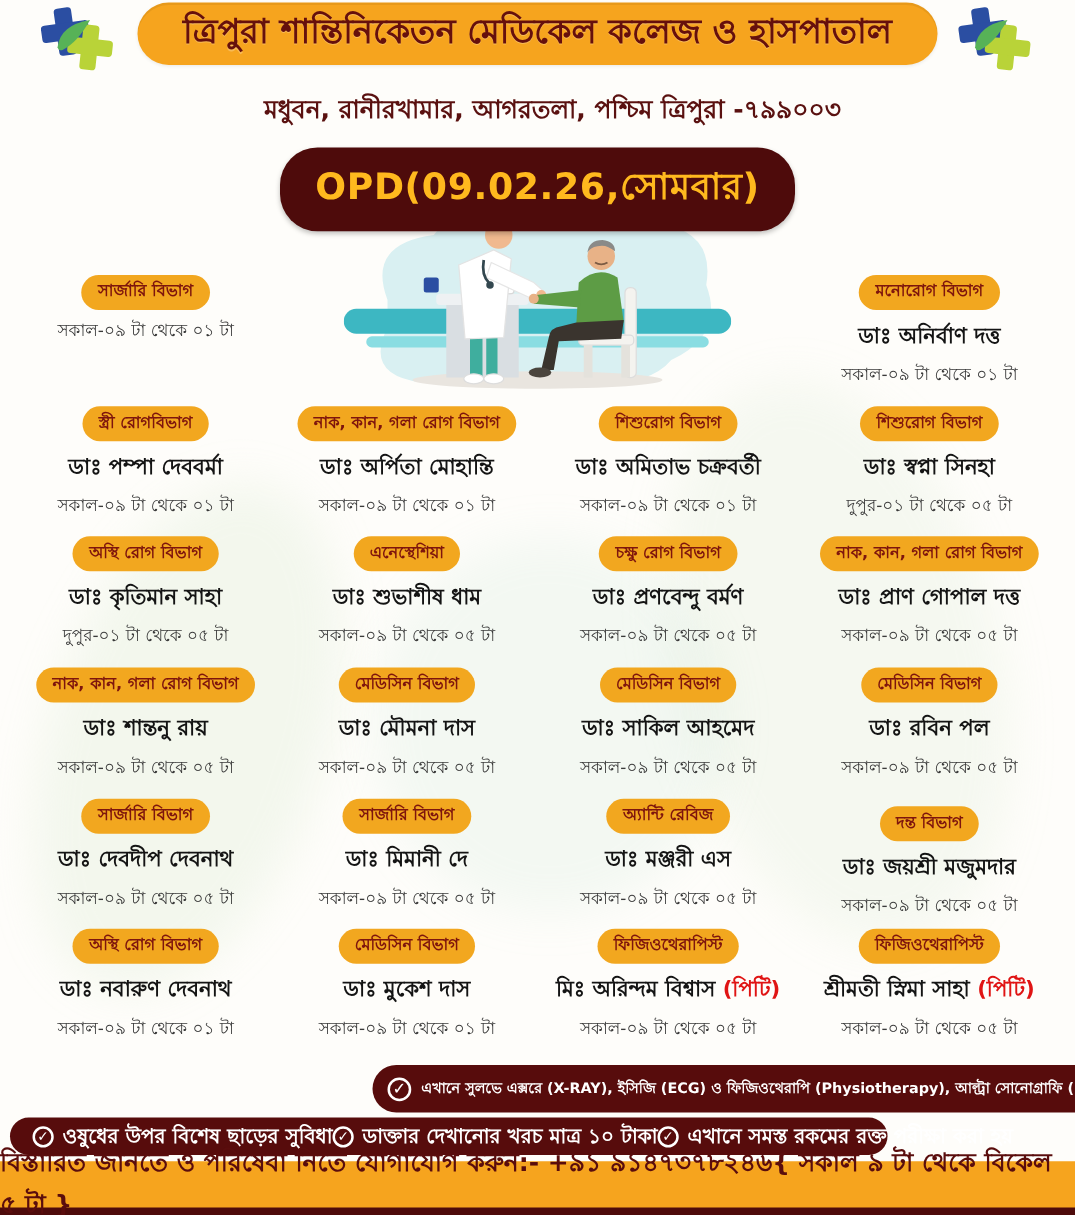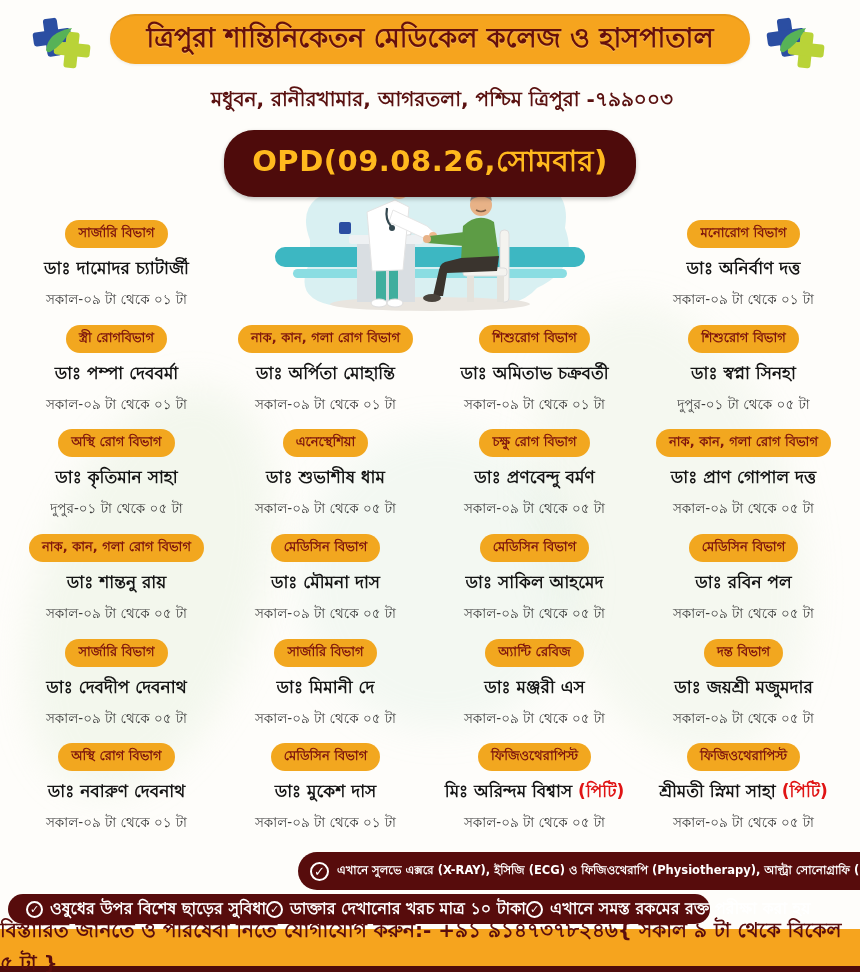--- a/index.html
+++ b/index.html
@@ -11,21 +11,21 @@
     background:#fefdfa; overflow:hidden; margin:0 auto;
   }
 
   
   .blob { position:absolute; border-radius:50%; filter:blur(18px); z-index:0; }
   .blob-1 { left:40px;  top:380px; width:220px; height:420px; background:rgba(196,224,178,0.18); transform:rotate(18deg); }
   .blob-2 { right:60px; top:300px; width:260px; height:460px; background:rgba(196,224,178,0.15); transform:rotate(-14deg); }
   .blob-3 { left:300px; top:430px; width:280px; height:300px; background:rgba(180,220,200,0.14); }
 
   
-  .header-row { position:relative; z-index:2; display:flex; align-items:flex-start; padding:12px 28px 0 28px; }
+  .header-row { position:relative; z-index:2; display:flex; align-items:flex-start; padding:0 28px 0 28px; }
   .logo { width:70px; height:60px; flex:0 0 auto; }
   .title-banner {
     flex:1; margin:2px 12px 0 12px; background:#f6a41e;
     border-radius:26px; padding:9px 18px 11px 18px; text-align:center;
     box-shadow:0 2px 0 rgba(120,70,0,0.12) inset, 0 1px 3px rgba(0,0,0,0.08);
   }
   .title-banner .title {
     color:#66100c; font-size:27px; font-weight:bold; line-height:1.1;
     text-shadow:0 1px 0 rgba(255,255,255,0.25);
   }
@@ -128,21 +128,21 @@
           <rect x="26" y="31" width="36" height="13" rx="3" fill="#b9d338"></rect>
         </g>
         <path d="M18,38 Q20,20 44,16 Q34,34 22,40 Q19,41 18,38 Z" fill="#57b257"></path>
       </svg>
     </div>
   </div>
 
   <div class="address">মধুবন, রানীরখামার, আগরতলা, পশ্চিম ত্রিপুরা -৭৯৯০০৩</div>
 
   <div class="opd-pill">
-    <span class="opd-text">OPD(09.08.26,সোমবার)</span>
+    <span class="opd-text">OPD(09.02.26,সোমবার)</span>
   </div>
 
   <div class="illus">
     <svg viewBox="0 0 310 170" width="310" height="170">
       <path d="M35,90 Q18,45 72,38 Q92,10 145,16 Q205,2 240,28 Q298,30 290,78 Q305,118 262,138 Q242,162 182,156 L62,156 Q16,150 35,112 Z" fill="#d9f0f2"></path>
       <rect x="0" y="97" width="310" height="20" rx="10" fill="#3db7c2"></rect>
       <rect x="18" y="119" width="274" height="9" rx="4.5" fill="#8adde2"></rect>
       <ellipse cx="155" cy="154" rx="100" ry="7" fill="#e9e5df"></ellipse>
 
       <rect x="82" y="92" width="58" height="60" fill="#d9dee2"></rect>
@@ -175,21 +175,20 @@
       <ellipse cx="157" cy="148" rx="9" ry="4" fill="#4a443d"></ellipse>
       <circle cx="206" cy="55" r="11" fill="#e8b287"></circle>
       <path d="M195,52 Q196,42 207,42 Q217,43 217,51 Q210,45 203,47 Q197,48 195,52 Z" fill="#8a8a88"></path>
       <path d="M201,60 Q206,63 211,60" stroke="#7b5b43" stroke-width="1.5" fill="none"></path>
     </svg>
   </div>
 
   <div class="grid" id="schedule-grid">
   <div class="card" style="grid-area: 1 / 1;">
     <span class="dept">সার্জারি বিভাগ</span>
-    <div class="name"><span class="name-main">ডাঃ দামোদর চ্যাটার্জী</span></div>
     <div class="time">সকাল-০৯ টা থেকে ০১ টা</div>
   </div>
 
   <div class="card" style="grid-area: 1 / 4;">
     <span class="dept">মনোরোগ বিভাগ</span>
     <div class="name"><span class="name-main">ডাঃ অনির্বাণ দত্ত</span></div>
     <div class="time">সকাল-০৯ টা থেকে ০১ টা</div>
   </div>
 
   <div class="card" style="grid-area: 2 / 1;">
@@ -275,21 +274,21 @@
     <div class="name"><span class="name-main">ডাঃ মিমানী দে</span></div>
     <div class="time">সকাল-০৯ টা থেকে ০৫ টা</div>
   </div>
 
   <div class="card" style="grid-area: 5 / 3;">
     <span class="dept">অ্যান্টি রেবিজ</span>
     <div class="name"><span class="name-main">ডাঃ মঞ্জরী এস</span></div>
     <div class="time">সকাল-০৯ টা থেকে ০৫ টা</div>
   </div>
 
-  <div class="card" style="grid-area: 5 / 4;">
+  <div class="card" style="grid-area: 5 / 4; justify-content: flex-end;">
     <span class="dept">দন্ত বিভাগ</span>
     <div class="name"><span class="name-main">ডাঃ জয়শ্রী মজুমদার</span></div>
     <div class="time">সকাল-০৯ টা থেকে ০৫ টা</div>
   </div>
 
   <div class="card" style="grid-area: 6 / 1;">
     <span class="dept">অস্থি রোগ বিভাগ</span>
     <div class="name"><span class="name-main">ডাঃ নবারুণ দেবনাথ</span></div>
     <div class="time">সকাল-০৯ টা থেকে ০১ টা</div>
   </div>

